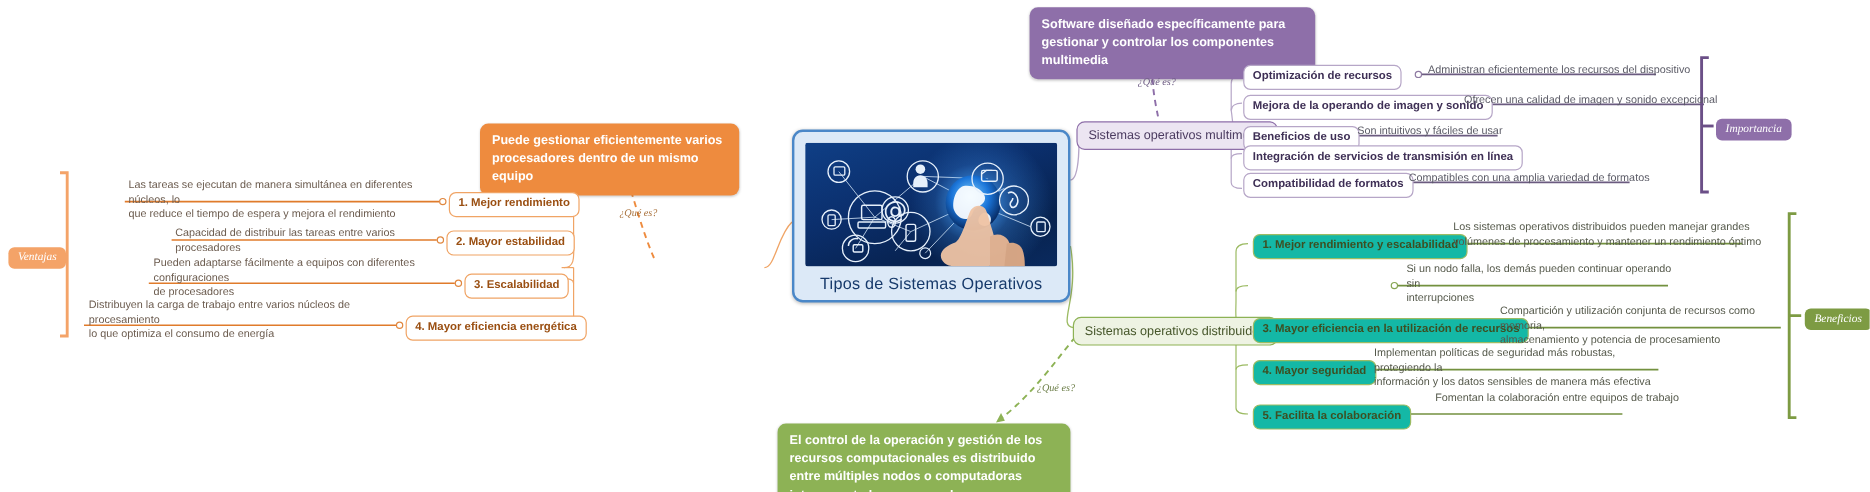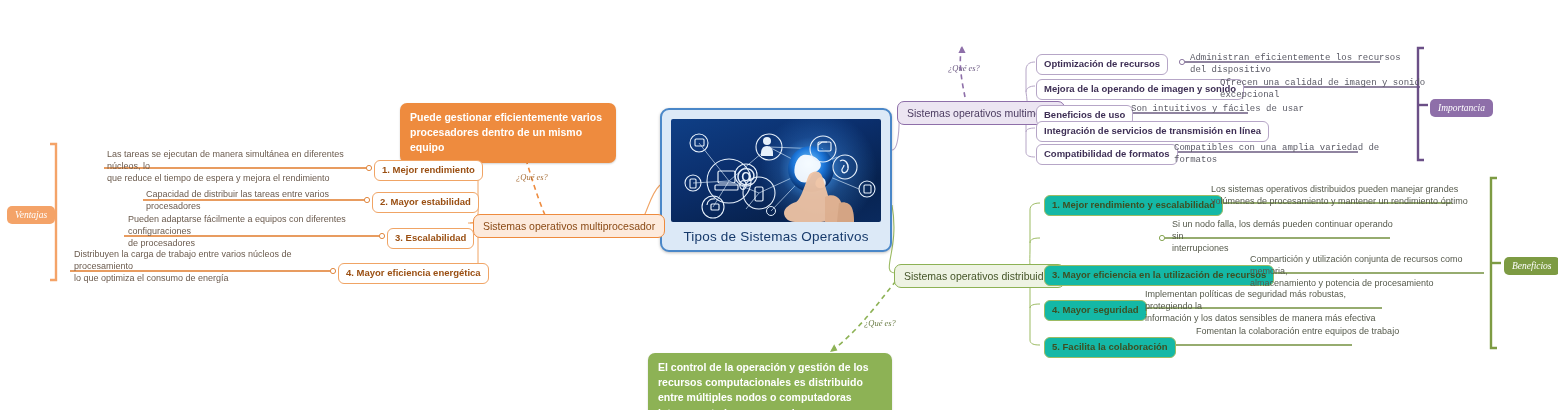--- a/index.html
+++ b/index.html
@@ -75,21 +75,21 @@
   }
   .tag.purple{background:#8e6fa9;}
   .tag.orange{background:#f4a368;}
   .tag.green{background:#7d9b43;}
 
   
   .desc{
     position:absolute;font-size:9px;line-height:1.35;color:#5a5a5a;
     white-space:pre-line;
   }
-  .desc.purple{color:#5b5b66;font-family:Liberation Mono, monospace;}
+  .desc.purple{color:#5b5b66;}
   .desc.green{color:#55594b;}
   .desc.orange{color:#6b5b4e;}
 
   .qlabel{
     position:absolute;font-family:"Liberation Serif",serif;font-style:italic;
     font-size:8.5px;color:#777;
   }
   .qlabel.purple{color:#6d5b83;}
   .qlabel.orange{color:#a8703a;}
   .qlabel.green{color:#6b7d47;}
@@ -239,20 +239,21 @@
         <g opacity=".95">
           <path d="M138,56 c3,-4 9,-5 12,-1 c2,3 4,12 6,18 c2,7 5,16 5,22 c0,5 -5,8 -11,8 l-26,0 c-6,0 -11,-4 -11,-9 c0,-5 6,-9 12,-11 c5,-2 10,-21 13,-27 z" fill="#f0c3a4"></path>
           <path d="M154,78 c5,-3 12,-2 15,3 c3,5 4,14 4,19 c0,4 -4,6 -9,6 l-10,0 z" fill="#e9b793"></path>
           <path d="M168,84 c5,-2 11,0 13,5 c2,5 2,11 2,14 l-17,0 z" fill="#e0ab86"></path>
         </g>
       </svg>
     </div>
     <div class="center-title">Tipos de Sistemas Operativos</div>
   </div>
 
+  <div class="node callout purple" style="left:858px;top:6px;width:238px;">Software diseñado específicamente para gestionar y controlar los componentes multimedia</div>
   <div class="qlabel purple" style="left:948px;top:63px;">¿Qué es?</div>
 
   <div class="node head-purple" style="left:897px;top:101px;">Sistemas operativos multimedia</div>
 
   <div class="node pill leaf-purple" style="left:1036px;top:54px;">Optimización de recursos</div>
   <div class="desc purple" style="left:1190px;top:52px;width:230px;">Administran eficientemente los recursos del dispositivo</div>
 
   <div class="node pill leaf-purple" style="left:1036px;top:79px;">Mejora de la operando de imagen y sonido</div>
   <div class="desc purple" style="left:1220px;top:77px;width:250px;">Ofrecen una calidad de imagen y sonido excepcional</div>
 
@@ -264,21 +265,20 @@
   <div class="node pill leaf-purple" style="left:1036px;top:144px;">Compatibilidad de formatos</div>
   <div class="desc purple" style="left:1174px;top:142px;width:230px;">Compatibles con una amplia variedad de formatos</div>
 
   <div class="node" style="left:1430px;top:97px;">
     <span class="tag purple">Importancia</span>
   </div>
 
   <div class="node callout orange" style="left:400px;top:103px;width:216px;">Puede gestionar eficientemente varios procesadores dentro de un mismo equipo</div>
   <div class="qlabel orange" style="left:516px;top:172px;">¿Qué es?</div>
 
-  <div class="node head-orange" style="left:473px;top:214px;">Sistemas operativos multiprocesador</div>
 
   <div class="node pill leaf-orange" style="left:374px;top:160px;">1. Mejor rendimiento</div>
   <div class="desc orange" style="left:107px;top:148px;width:260px;">Las tareas se ejecutan de manera simultánea en diferentes núcleos, lo
 que reduce el tiempo de espera y mejora el rendimiento</div>
 
   <div class="node pill leaf-orange" style="left:372px;top:192px;">2. Mayor estabilidad</div>
   <div class="desc orange" style="left:146px;top:188px;width:230px;">Capacidad de distribuir las tareas entre varios procesadores</div>
 
   <div class="node pill leaf-orange" style="left:387px;top:228px;">3. Escalabilidad</div>
   <div class="desc orange" style="left:128px;top:213px;width:255px;">Pueden adaptarse fácilmente a equipos con diferentes configuraciones

